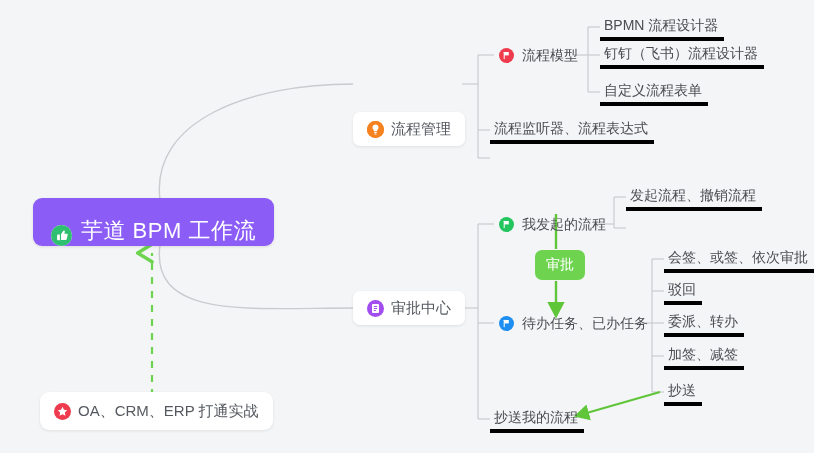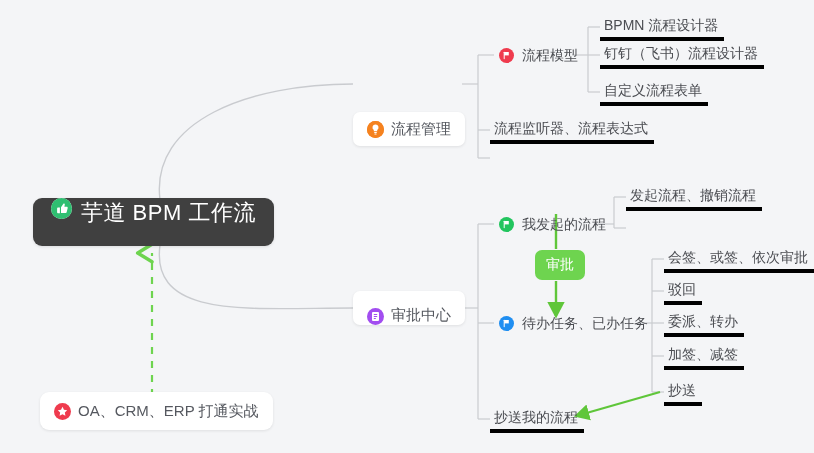--- a/index.html
+++ b/index.html
@@ -8,22 +8,22 @@
     background:#f4f5f7;
     font-family:"Liberation Sans","DejaVu Sans",sans-serif;
     overflow:hidden;
   }
   #canvas{position:relative;width:814px;height:453px;}
   #wires{position:absolute;left:0;top:0;width:814px;height:453px;pointer-events:none;}
 
   
   .root{
     position:absolute;
-    display:flex;align-items:flex-start;gap:9px;
-    background:#404040;
+    display:flex;align-items:flex-end;gap:9px;
+    background:#8b5cf6;
     border-radius:9px;
     padding:0 18px;
     height:48px;
     box-shadow:0 1px 3px rgba(0,0,0,.10);
   }
   .root .label{
     color:#ffffff;font-size:22px;letter-spacing:.5px;white-space:nowrap;
   }
 
   
@@ -168,21 +168,21 @@
     <span class="label">钉钉（飞书）流程设计器</span>
   </div>
   <div class="leaf" style="left:600px;top:79px;">
     <span class="label">自定义流程表单</span>
   </div>
 
   <div class="leaf" style="left:490px;top:117px;">
     <span class="label">流程监听器、流程表达式</span>
   </div>
 
-  <div class="card" style="left:353px;top:291px;align-items:flex-end;">
+  <div class="card" style="left:353px;top:291px;">
     <span class="ic">
       <svg width="17" height="17" viewBox="0 0 17 17">
         <circle cx="8.5" cy="8.5" r="8.5" fill="#a24df0"></circle>
         <rect x="5" y="4" width="7" height="9" rx="1" fill="#fff"></rect>
         <rect x="6.6" y="6.1" width="3.8" height=".9" rx=".45" fill="#a24df0"></rect>
         <rect x="6.6" y="8.1" width="3.8" height=".9" rx=".45" fill="#a24df0"></rect>
         <rect x="6.6" y="10.1" width="2.4" height=".9" rx=".45" fill="#a24df0"></rect>
       </svg>
     </span>
     <span class="label">审批中心</span>

